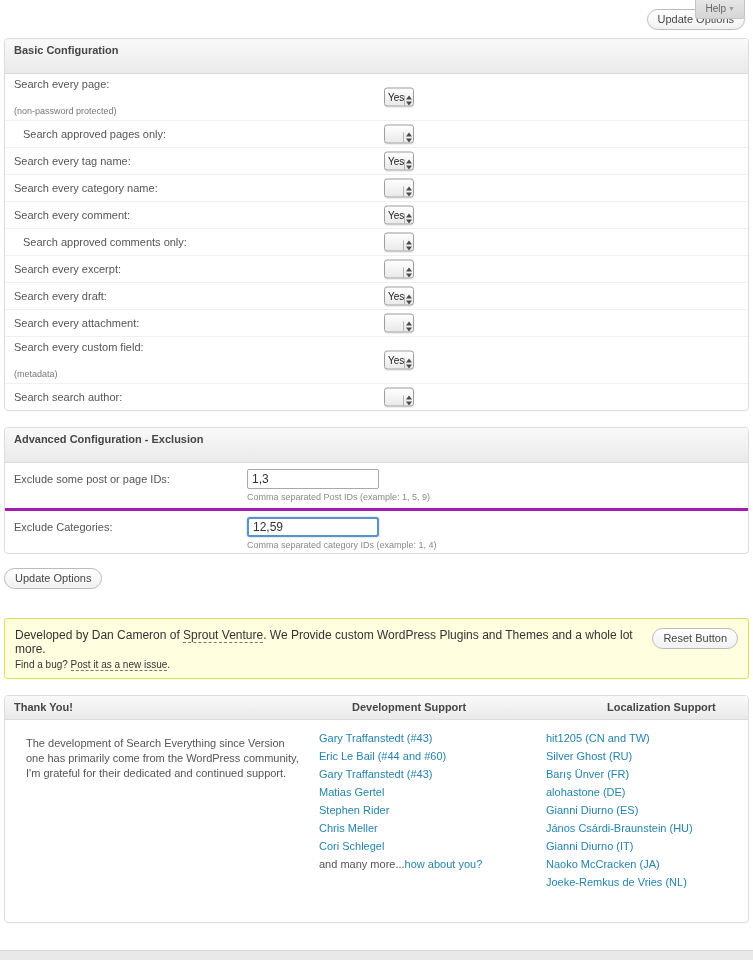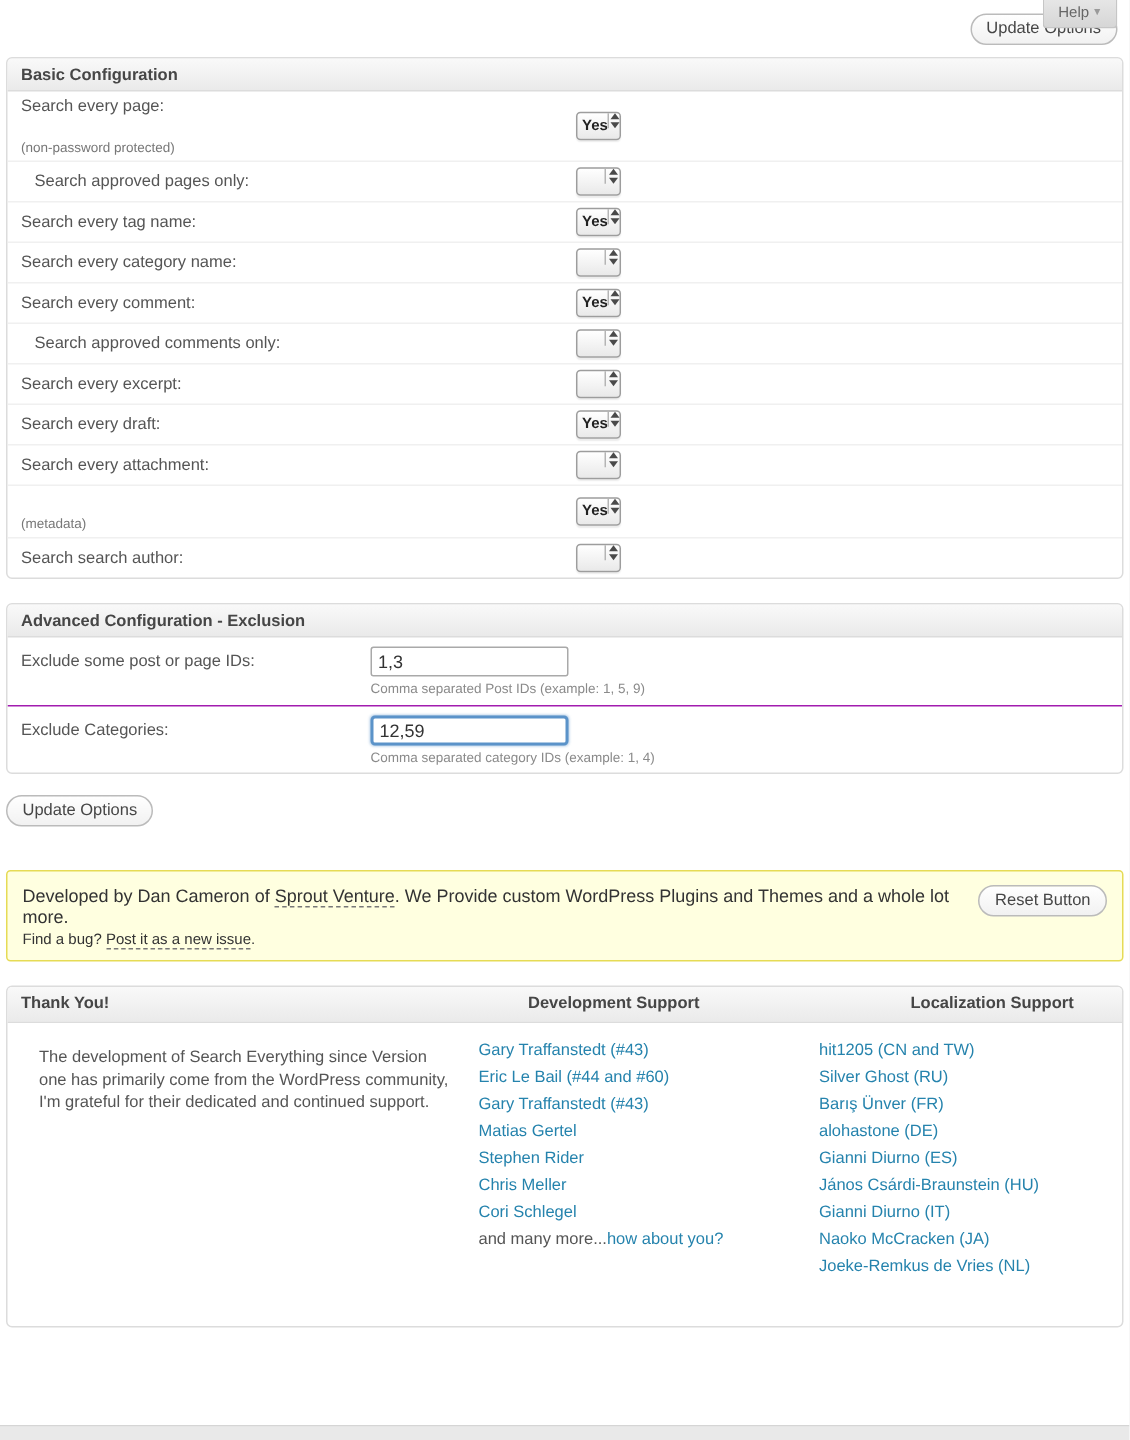--- a/index.html
+++ b/index.html
@@ -38,21 +38,21 @@
     font-family:"Liberation Sans",sans-serif;
     font-size:11px; color:#464646; cursor:pointer; white-space:nowrap;
   }
 
   
   .panel {
     margin:0 4px; border:1px solid #dcdcdc; border-radius:4px;
     background:#fff; overflow:hidden;
   }
   .panel-header {
-    padding:5px 9px 4px;
+    padding:5px 9px 17px;
     background:linear-gradient(#f9f9f9,#eaeaea);
     border-bottom:1px solid #dcdcdc;
     font-weight:bold; font-size:11px; color:#464646;
   }
 
   
   .cfg-row {
     position:relative; min-height:27px;
     display:flex; flex-direction:column; justify-content:center;
     padding:4px 0 4px 9px;
@@ -60,34 +60,33 @@
   }
   .cfg-row:first-child { border-top:none; }
   .cfg-row.indent { padding-left:18px; }
   .cfg-label { font-size:11px; color:#555; }
   .cfg-sub { font-size:9px; color:#777; margin-top:16px; }
   .cfg-select {
     position:absolute; left:379px; top:50%; transform:translateY(-50%);
     width:30px; height:19px;
     border:1px solid #9d9d9d; border-radius:3px;
     background:linear-gradient(#ffffff,#e9e9e9);
-    display:flex; align-items:flex-start; cursor:pointer;
+    display:flex; align-items:flex-end; cursor:pointer;
     box-shadow:0 1px 1px rgba(0,0,0,0.08);
-    font-weight:bold;
   }
   .select-value { flex:1; font-size:10px; color:#222; line-height:17px; padding-left:3px; }
   .select-arrows {
     width:10px; border-left:1px solid #b5b5b5;
     display:flex; flex-direction:column; align-items:center; justify-content:center; gap:2px;
   }
   .tri-up   { width:0; height:0; border-left:3px solid transparent; border-right:3px solid transparent; border-bottom:4px solid #4a4a4a; }
   .tri-down { width:0; height:0; border-left:3px solid transparent; border-right:3px solid transparent; border-top:4px solid #4a4a4a; }
 
   
-  .adv-row { position:relative; min-height:45px; padding:7px 0 7px 9px; border-top:1px solid #a21caf; }
+  .adv-row { position:relative; min-height:45px; padding:7px 0 7px 9px; border-top:3px solid #a21caf; }
   .adv-row:first-child { border-top:none; }
   .adv-label { font-size:11px; color:#555; padding-top:3px; }
   .adv-field { position:absolute; left:242px; top:6px; }
   .adv-input {
     width:132px; height:20px; padding:2px 4px;
     border:1px solid #a9a9a9; border-radius:2px;
     font-family:"Liberation Sans",sans-serif; font-size:12px; color:#333;
   }
   .adv-input.focused {
     border:2px solid #5b93c9; border-radius:3px;
@@ -251,20 +250,21 @@
     <div class="cfg-select">
       <span class="select-value"></span>
       <span class="select-arrows">
         <span class="tri-up"></span>
               <span class="tri-down"></span>
       </span>
     </div>
   </div>
 
   <div class="cfg-row">
+    <div class="cfg-label">Search every custom field:</div>
     <div class="cfg-sub">(metadata)</div>
     <div class="cfg-select">
       <span class="select-value">Yes</span>
       <span class="select-arrows">
         <span class="tri-up"></span>
               <span class="tri-down"></span>
       </span>
     </div>
   </div>
 

